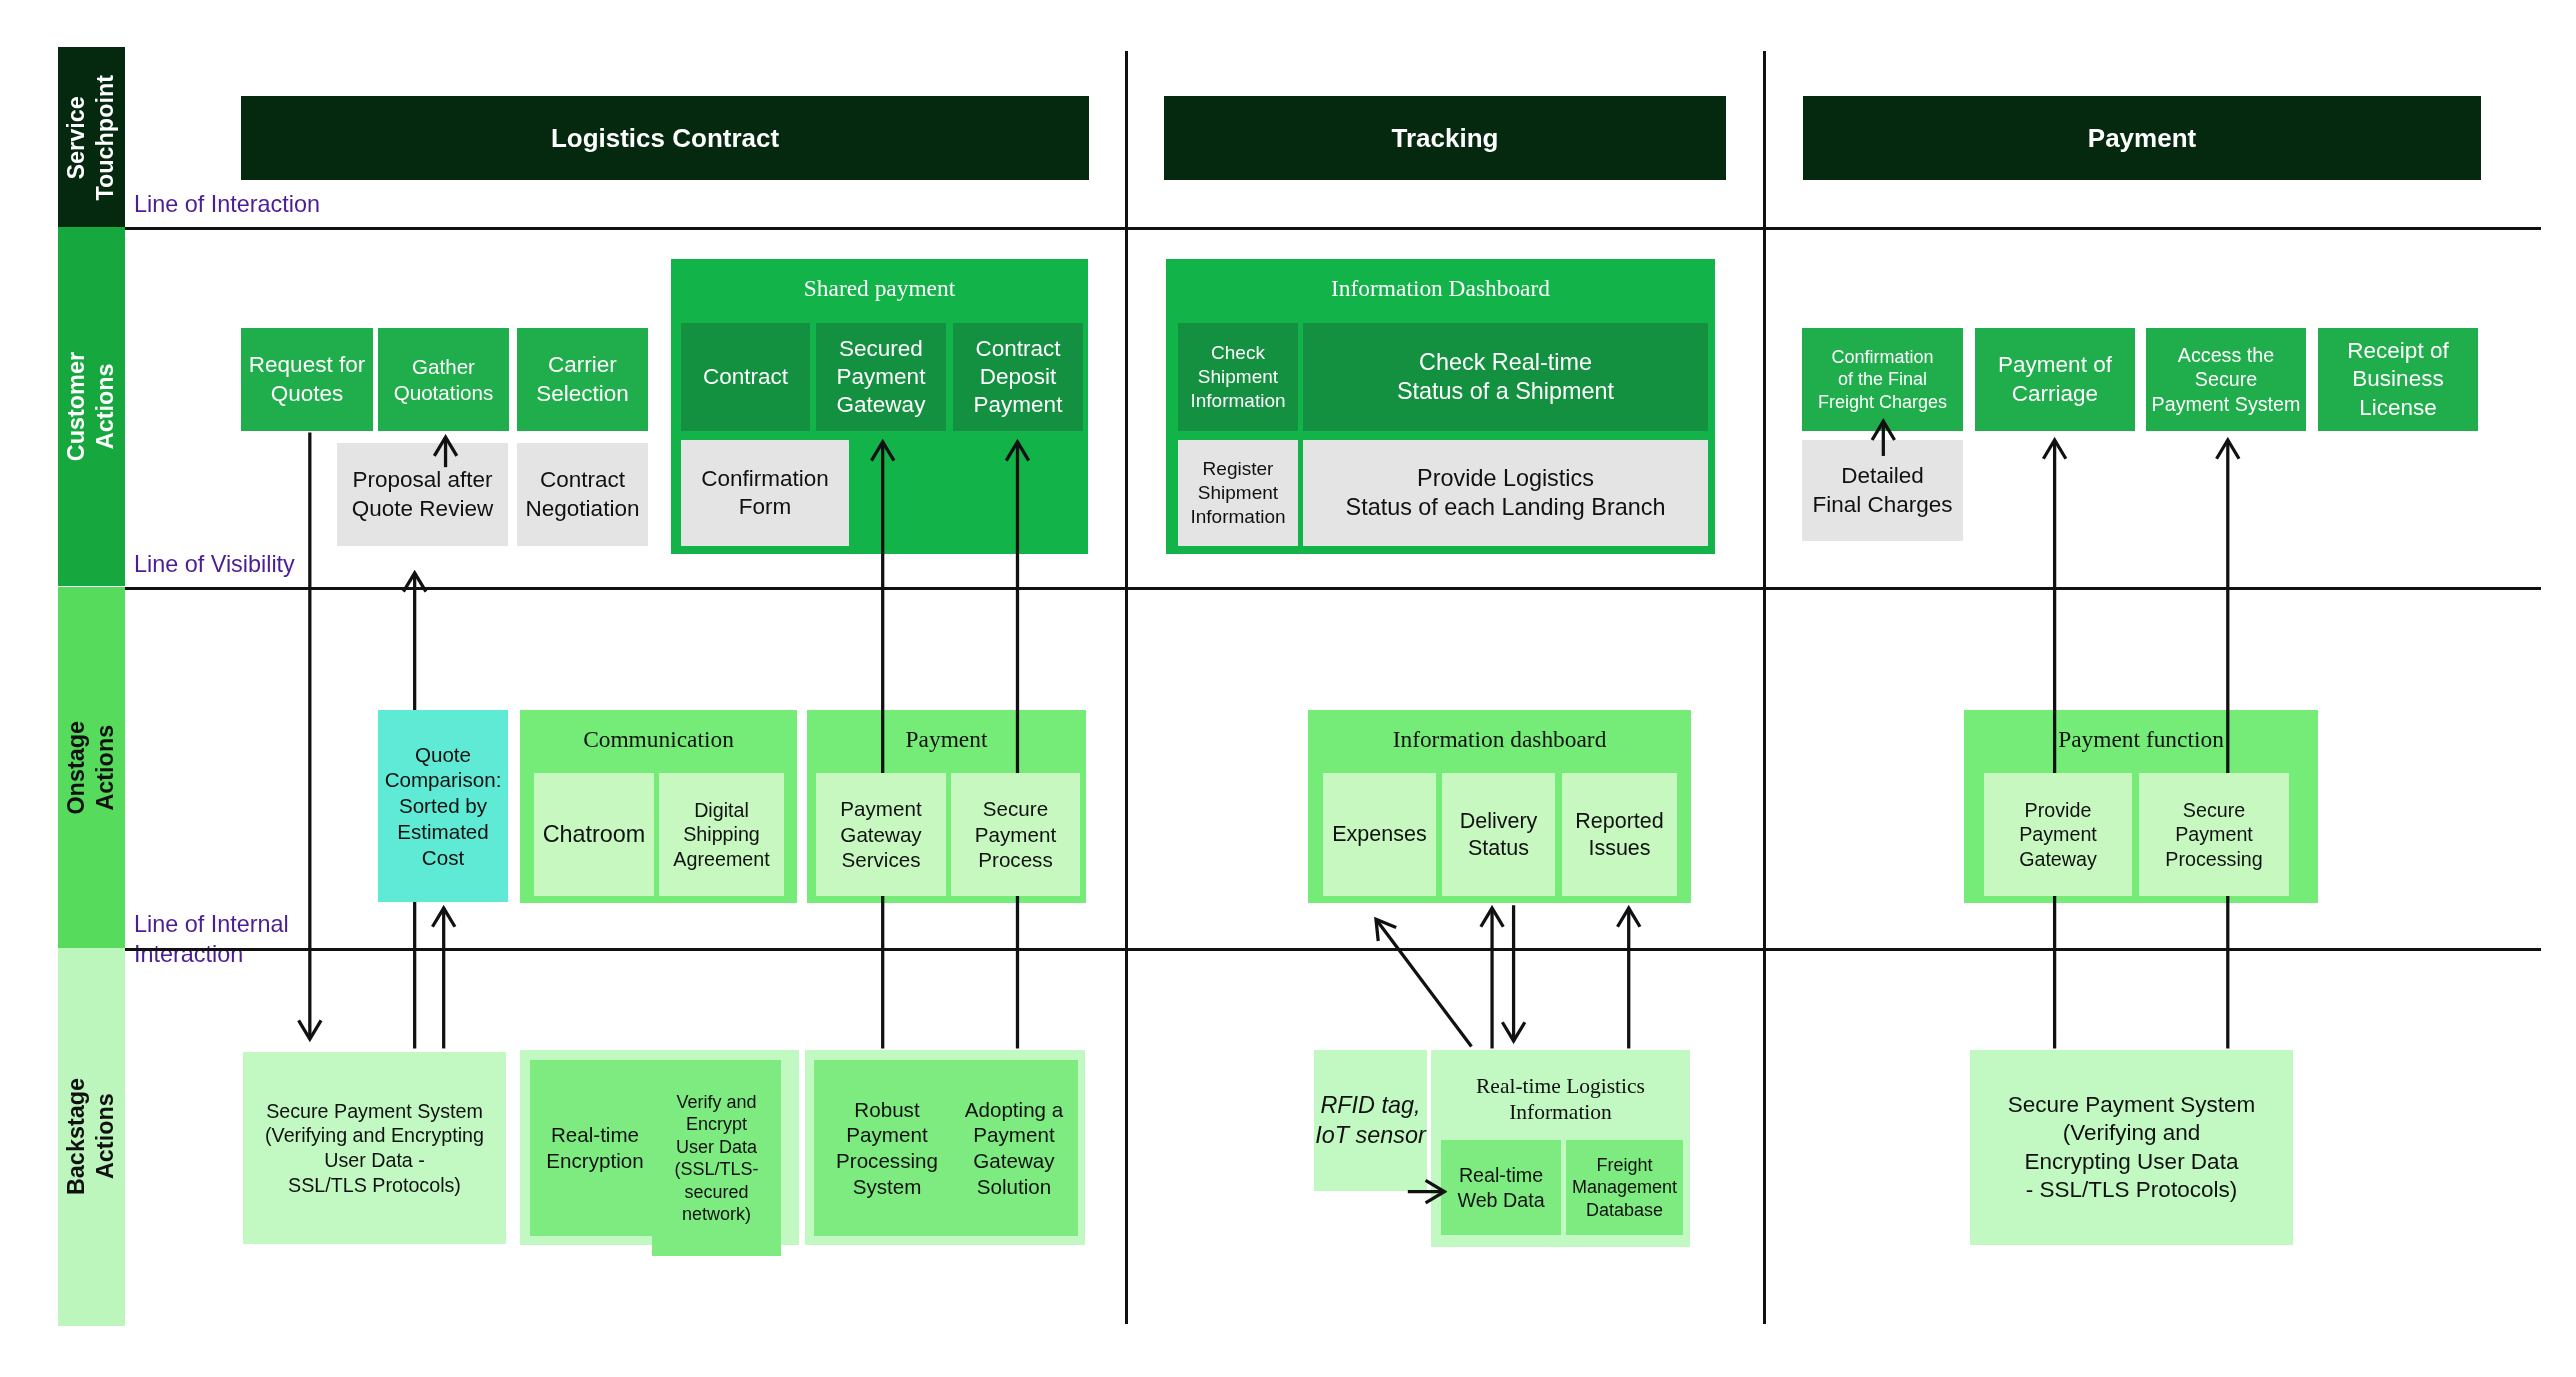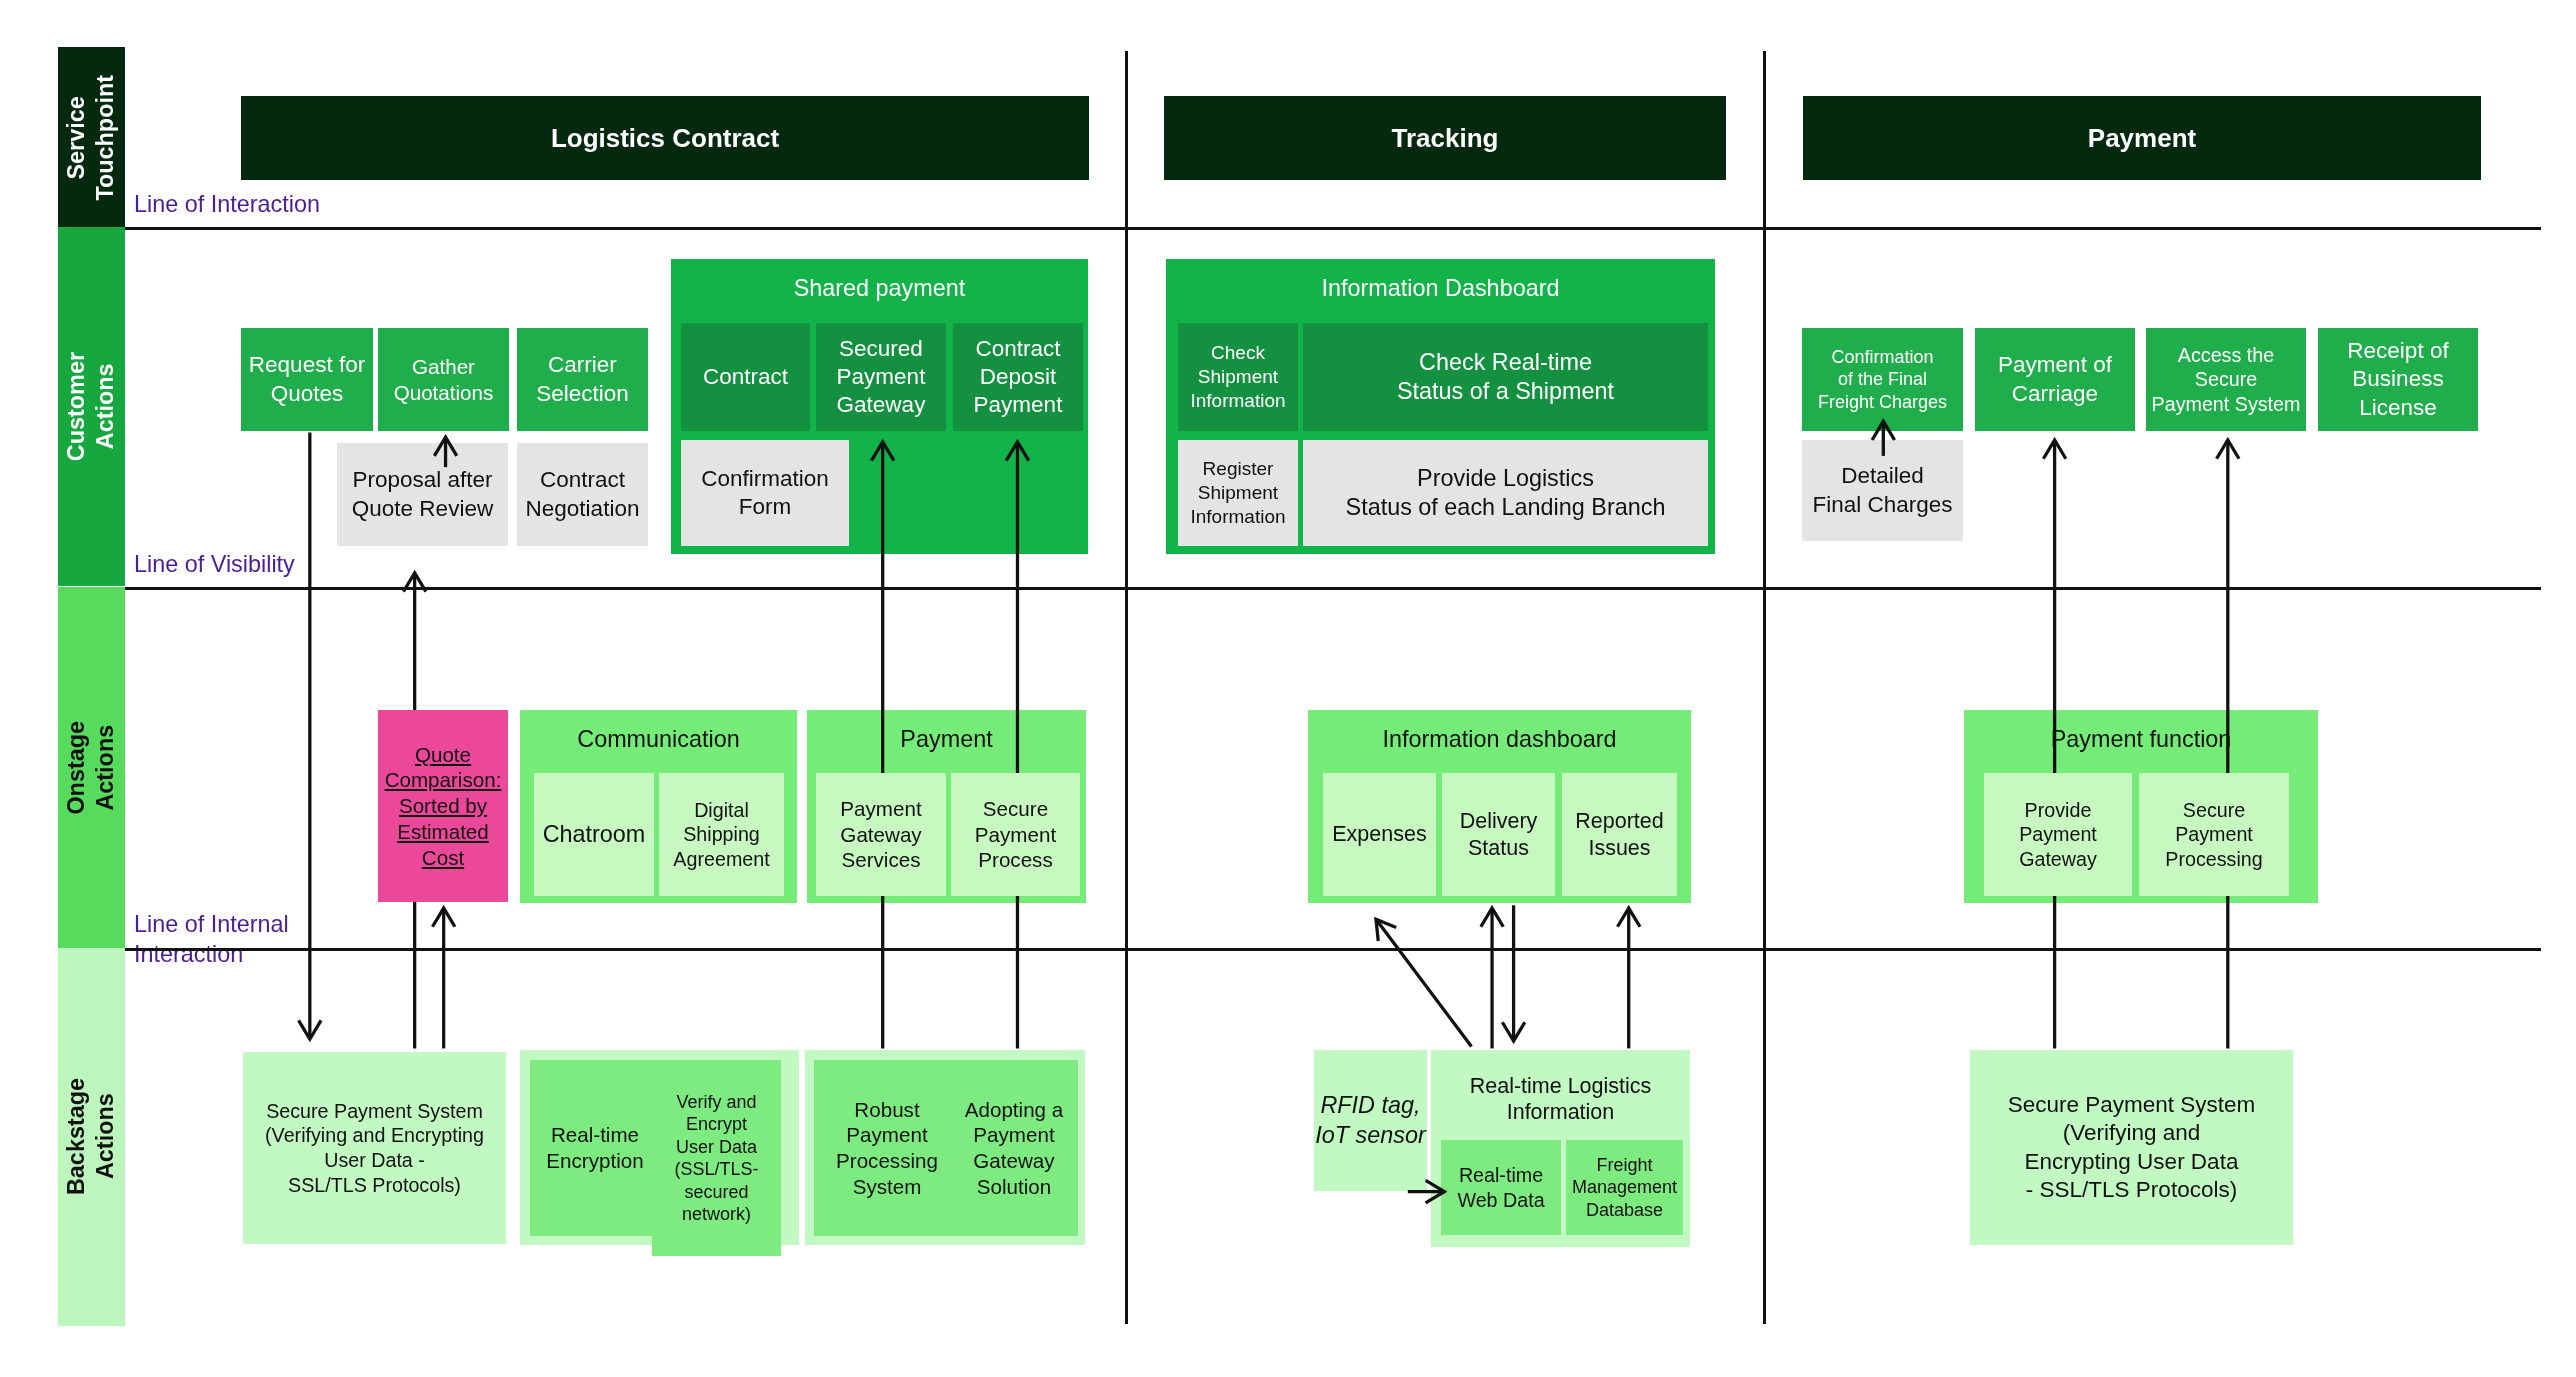--- a/index.html
+++ b/index.html
@@ -8,29 +8,29 @@
   .box{position:absolute;display:flex;align-items:center;justify-content:center;
        text-align:center;box-sizing:border-box;white-space:pre-line;line-height:1.25;
        font-size:22.5px;font-weight:500;z-index:3;}
   .wht{color:#fff;}
   
   .cs{background:#1FAE4B;color:#fff;}
   .gy{background:#E4E4E4;color:#111;}
   .gc{position:absolute;background:#12B449;z-index:1;}
   .gsub{background:#149140;color:#fff;}
   
-  .os{background:#ec4899;color:#111;text-decoration:underline;}
+  .os{background:#5eead4;color:#111;}
   .og{position:absolute;background:#75EC78;z-index:1;}
   .osub{background:#C6F8C0;color:#111;}
   
   .bl{background:#C2F8C1;color:#111;}
   .bg-grp{position:absolute;background:#C2F8C1;z-index:1;}
   .bsub{background:#7DEB7F;color:#111;}
   .gtitle{position:absolute;top:15px;left:0;right:0;text-align:center;font-size:23.4px;
-          font-weight:500;white-space:pre-line;line-height:1.25;}
+          font-weight:500;white-space:pre-line;line-height:1.25;font-family:Liberation Serif, serif;}
   .hdr{position:absolute;background:#04290F;color:#fff;font-size:26px;font-weight:600;
        display:flex;align-items:center;justify-content:center;z-index:3;}
   .lane{position:absolute;left:58px;width:67px;display:flex;align-items:center;
         justify-content:center;font-weight:700;font-size:23.4px;z-index:3;}
   .vt{writing-mode:vertical-rl;transform:rotate(180deg);text-align:center;
       white-space:pre-line;line-height:1.25;}
   .hrule{position:absolute;height:2.8px;background:#111;z-index:1;}
   .vrule{position:absolute;width:2.8px;background:#111;z-index:1;}
   .llabel{position:absolute;color:#4c1d95;font-size:23.4px;line-height:1.28;z-index:0;}
   .f19{font-size:18px;} .f20{font-size:19px;} .f21{font-size:19.7px;} .f22{font-size:20.6px;}

